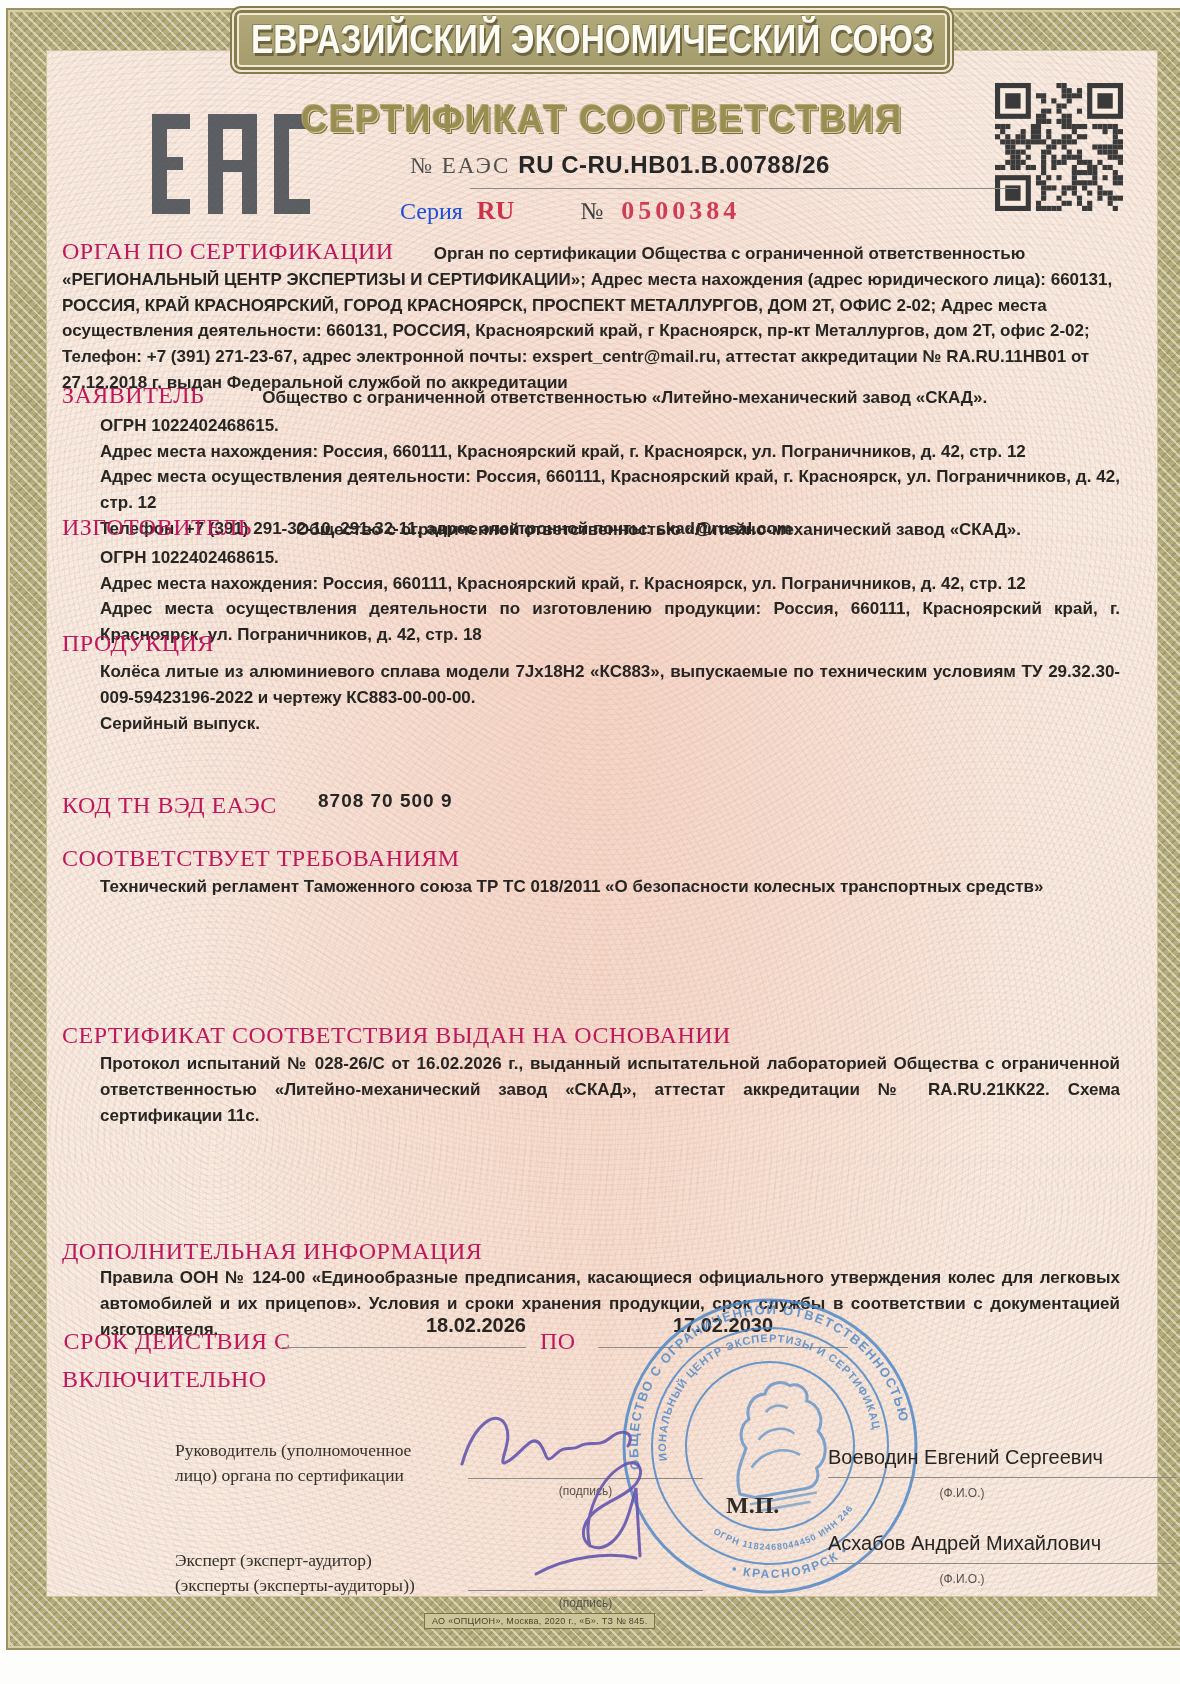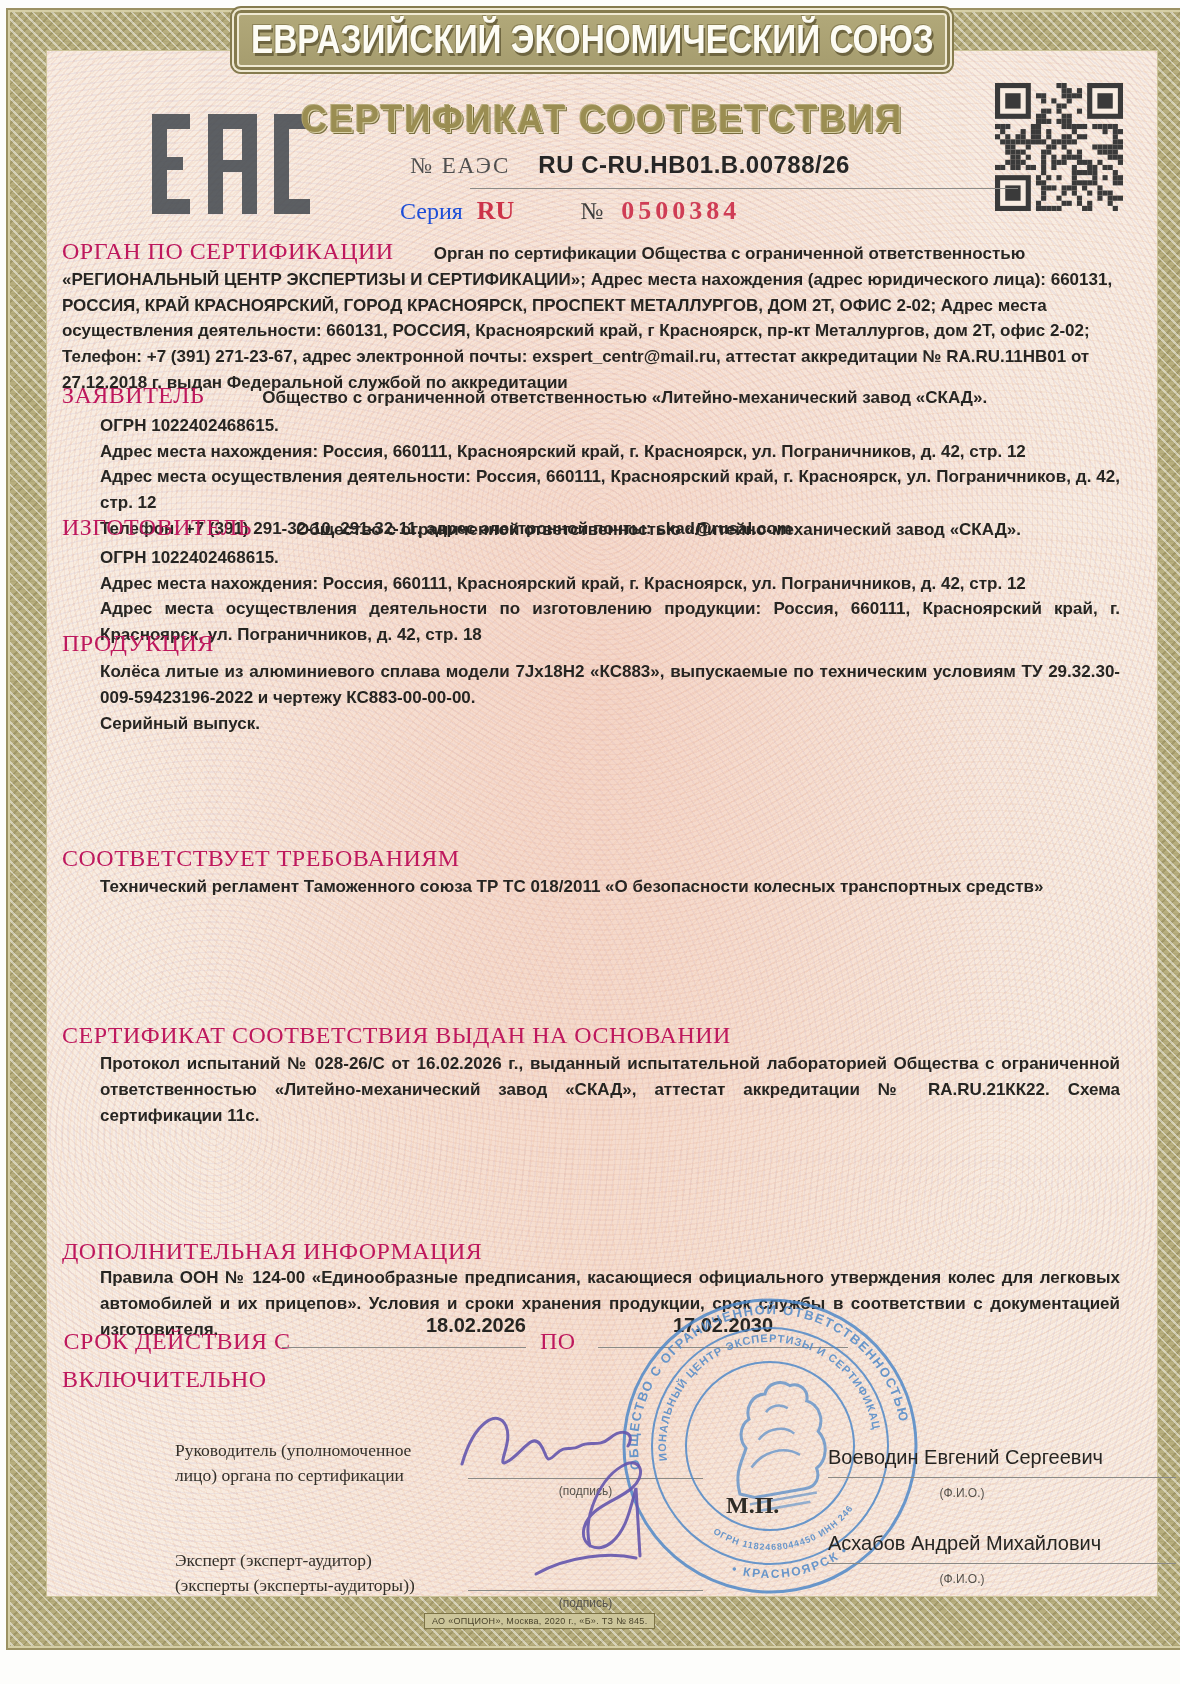--- a/index.html
+++ b/index.html
@@ -31,21 +31,21 @@
   .banner-text{color:#fdfcf4;font-weight:bold;font-size:37px;white-space:nowrap;
     letter-spacing:0px;transform:scale(.9,1.12);
     text-shadow:2px 2px 0 #6e6540,-1px -1px 0 #8c8257;}
   .eac{position:absolute;left:150px;top:112px;z-index:4;opacity:.88;}
   .qr{position:absolute;left:995px;top:78px;width:128px;height:138px;z-index:4;}
   .doc-title{position:absolute;left:0;top:98px;width:100%;text-align:center;z-index:4;
     font-weight:bold;font-size:36px;color:#9a8d52;letter-spacing:2px;white-space:nowrap;
     text-shadow:1px 1px 0 #d9d0a6,2px 2px 0 #7a6f41,-1px -1px 0 #b4a877;transform:scaleY(1.08);}
   .numrow{position:absolute;left:410px;top:151px;z-index:4;white-space:nowrap;}
   .num-label{font-family:"Liberation Serif",serif;font-size:23px;color:#4f4f4f;letter-spacing:2px;}
-  .num-value{font-weight:bold;font-size:24px;color:#262626;margin-left:28px;letter-spacing:.5px;}
+  .num-value{font-weight:bold;font-size:24px;color:#262626;margin-left:8px;letter-spacing:.5px;}
   .num-line{position:absolute;left:470px;top:188px;width:548px;height:0;border-top:1.5px solid #8a8a86;z-index:4;}
   .seriesrow{position:absolute;left:400px;top:196px;z-index:4;white-space:nowrap;}
   .series-label{font-family:"Liberation Serif",serif;font-size:24px;color:#1d4ed8;}
   .series-code{font-family:"Liberation Serif",serif;font-weight:bold;font-size:26px;color:#cc3349;margin-left:14px;}
   .series-no{font-family:"Liberation Serif",serif;font-size:24px;color:#3e3e3e;margin-left:66px;}
   .series-num{font-family:"Liberation Serif",serif;font-weight:bold;font-size:26px;color:#cf3d55;margin-left:18px;letter-spacing:4px;}
   
   .sec{position:absolute;left:62px;width:1058px;z-index:3;}
   .sec-label{font-family:"Liberation Serif",serif;font-weight:normal;font-size:24px;color:#be185d;letter-spacing:.5px;}
   .body-t{font-weight:bold;font-size:17px;color:#262522;line-height:1.52;text-align:justify;}
@@ -351,20 +351,24 @@
 Адрес места нахождения: Россия, 660111, Красноярский край, г. Красноярск, ул. Пограничников, д. 42, стр. 12
 Адрес места осуществления деятельности по изготовлению продукции: Россия, 660111, Красноярский край, г. Красноярск, ул. Пограничников, д. 42, стр. 18</div>
   </div>
 
   <div class="sec" style="top:630px">
     <div class="sec-label">ПРОДУКЦИЯ</div>
     <div class="body-t details prewrap">Колёса литые из алюминиевого сплава модели 7Jx18H2 «КС883», выпускаемые по техническим условиям ТУ 29.32.30-009-59423196-2022 и чертежу КС883-00-00-00.
 Серийный выпуск.</div>
   </div>
 
+  <div class="sec" style="top:792px">
+    <span class="sec-label">КОД ТН ВЭД ЕАЭС</span>
+    <span class="tnved-value">8708 70 500 9</span>
+  </div>
 
   <div class="sec" style="top:845px">
     <div class="sec-label">СООТВЕТСТВУЕТ ТРЕБОВАНИЯМ</div>
     <div class="body-t details prewrap">Технический регламент Таможенного союза ТР ТС 018/2011 «О безопасности колесных транспортных средств»</div>
   </div>
 
   <div class="sec" style="top:1022px">
     <div class="sec-label">СЕРТИФИКАТ СООТВЕТСТВИЯ ВЫДАН НА ОСНОВАНИИ</div>
     <div class="body-t details prewrap">Протокол испытаний № 028-26/С от 16.02.2026 г., выданный испытательной лабораторией Общества с ограниченной ответственностью «Литейно-механический завод «СКАД», аттестат аккредитации № RA.RU.21КК22. Схема сертификации 11с.</div>
   </div>

